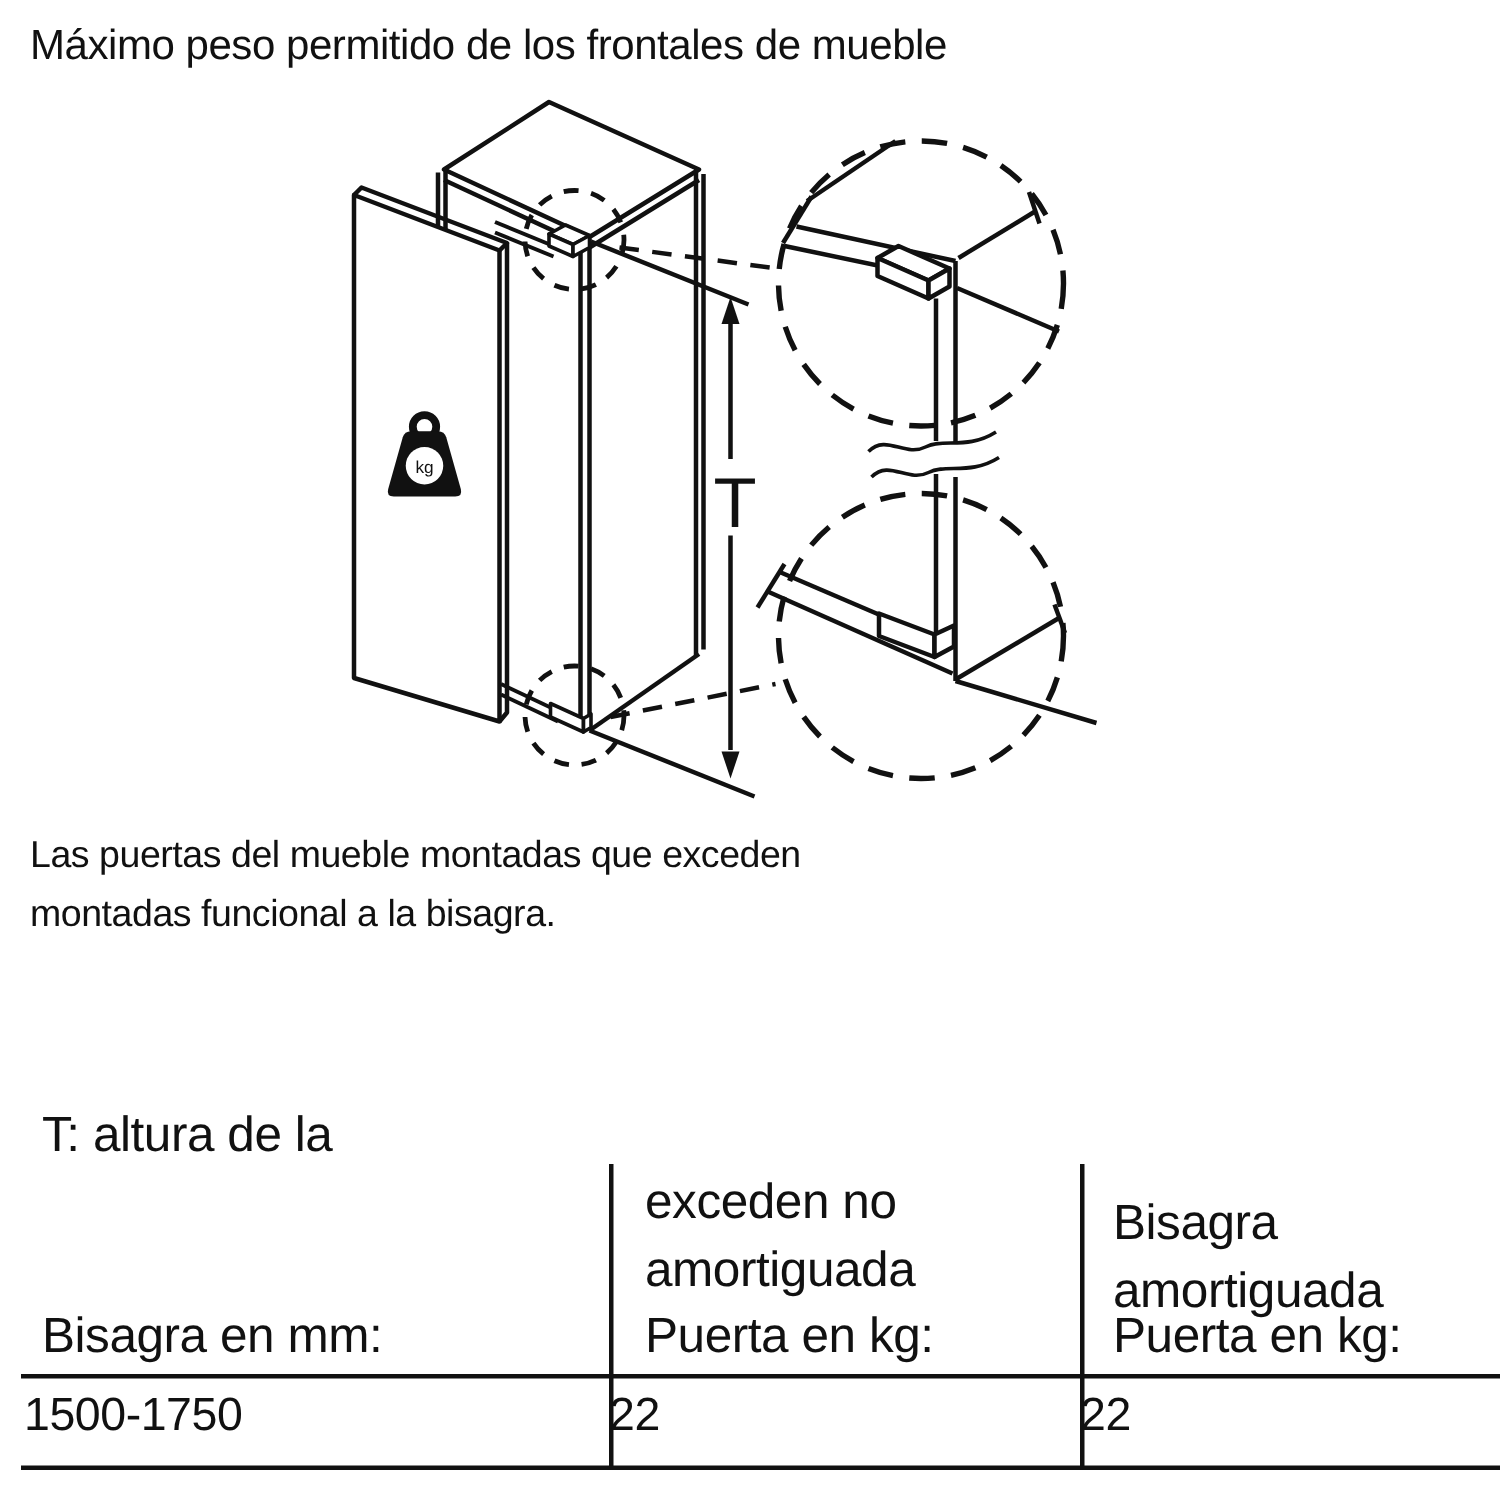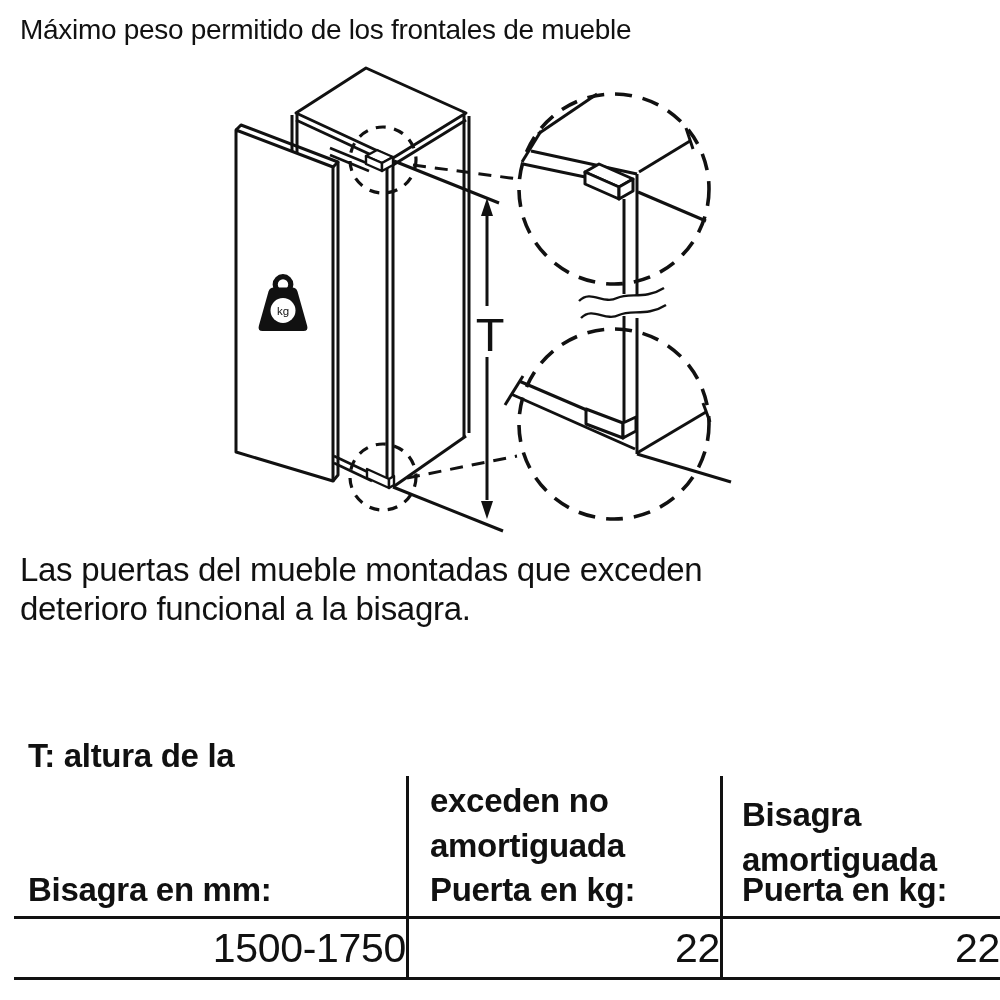--- a/index.html
+++ b/index.html
@@ -7,27 +7,27 @@
     width:1000px;height:1000px;position:relative;background:#ffffff;
     font-family:"Liberation Sans","DejaVu Sans",sans-serif;color:#111;
     overflow:hidden;
   }
   .abs{position:absolute;}
   #title{
     left:20px;top:10px;width:960px;
     font-size:28px;line-height:40px;letter-spacing:-0.3px;white-space:nowrap;
   }
   #diagram-svg{left:0;top:0;width:1000px;height:1000px;}
-  #paragraph{left:20px;top:551px;width:960px;font-size:33px;letter-spacing:-0.3px;}
+  #paragraph{left:20px;top:551px;width:960px;font-size:25px;letter-spacing:-0.3px;}
   #paragraph .pline{display:block;line-height:38.5px;white-space:nowrap;}
-  .tbl-text{font-size:33px;letter-spacing:-0.3px;white-space:nowrap;font-weight:bold;}
+  .tbl-text{font-size:33px;letter-spacing:-0.3px;white-space:nowrap;}
   .tbl-line{line-height:45px;}
   .vline{width:3px;background:#111;top:776px;height:204px;}
   .hline{left:14px;width:986px;height:3px;background:#111;}
-  .val{font-size:41px;text-align:right;letter-spacing:-0.3px;}
+  .val{font-size:31px;text-align:left;letter-spacing:-0.3px;}
 </style>
 </head>
 <body>
 
 <svg id="diagram-svg" class="abs" viewBox="0 0 1000 1000" fill="none" stroke="#111" stroke-width="3" stroke-linecap="butt" stroke-linejoin="round">
 
   <g>
     <path d="M296,113 L366,68 L466,113 L393,158 Z" fill="#fff"></path>
     <path d="M296,120 L393,165"></path>
     <path d="M393,165 L466,120"></path>
@@ -124,21 +124,21 @@
     <path d="M637,453 L706,412"></path>
     <path d="M703,403 L710,422"></path>
     <path d="M637,454 L731,482"></path>
   </g>
 </svg>
 
 <h1 id="title" class="abs" style="margin:0;font-weight:normal;">Máximo peso permitido de los frontales de mueble</h1>
 
 <div id="paragraph" class="abs">
   <span class="pline">Las puertas del mueble montadas que exceden</span>
-  <span class="pline">deterioro funcional a la bisagra.</span>
+  <span class="pline">montadas funcional a la bisagra.</span>
 </div>
 
 <section>
 
   <div class="abs tbl-text" style="left:28px;top:733px;">
     <div class="tbl-line">T: altura de la</div>
   </div>
 
   <div class="abs tbl-text" style="left:430px;top:778px;">
     <div class="tbl-line">exceden no</div>

